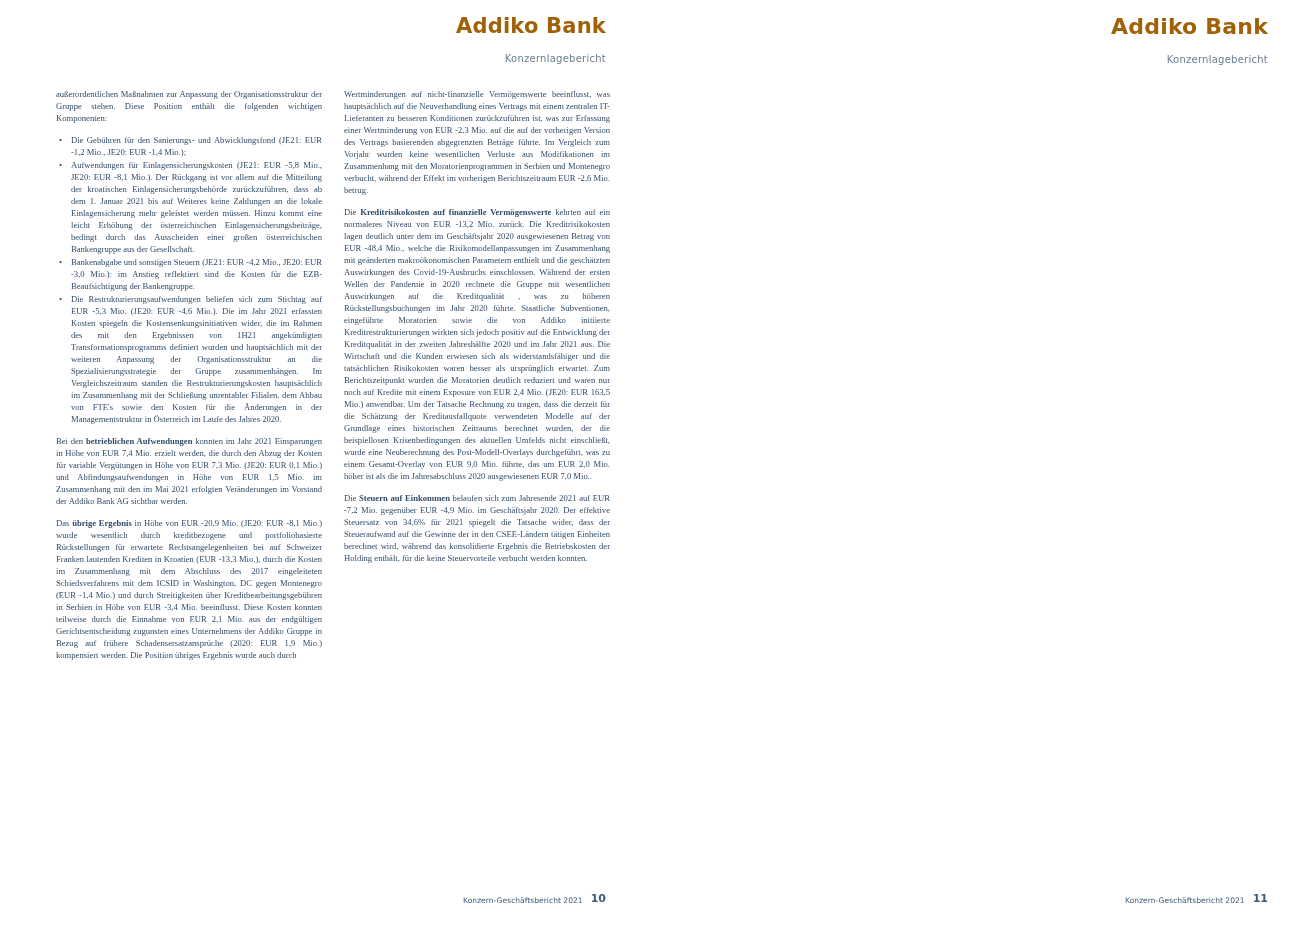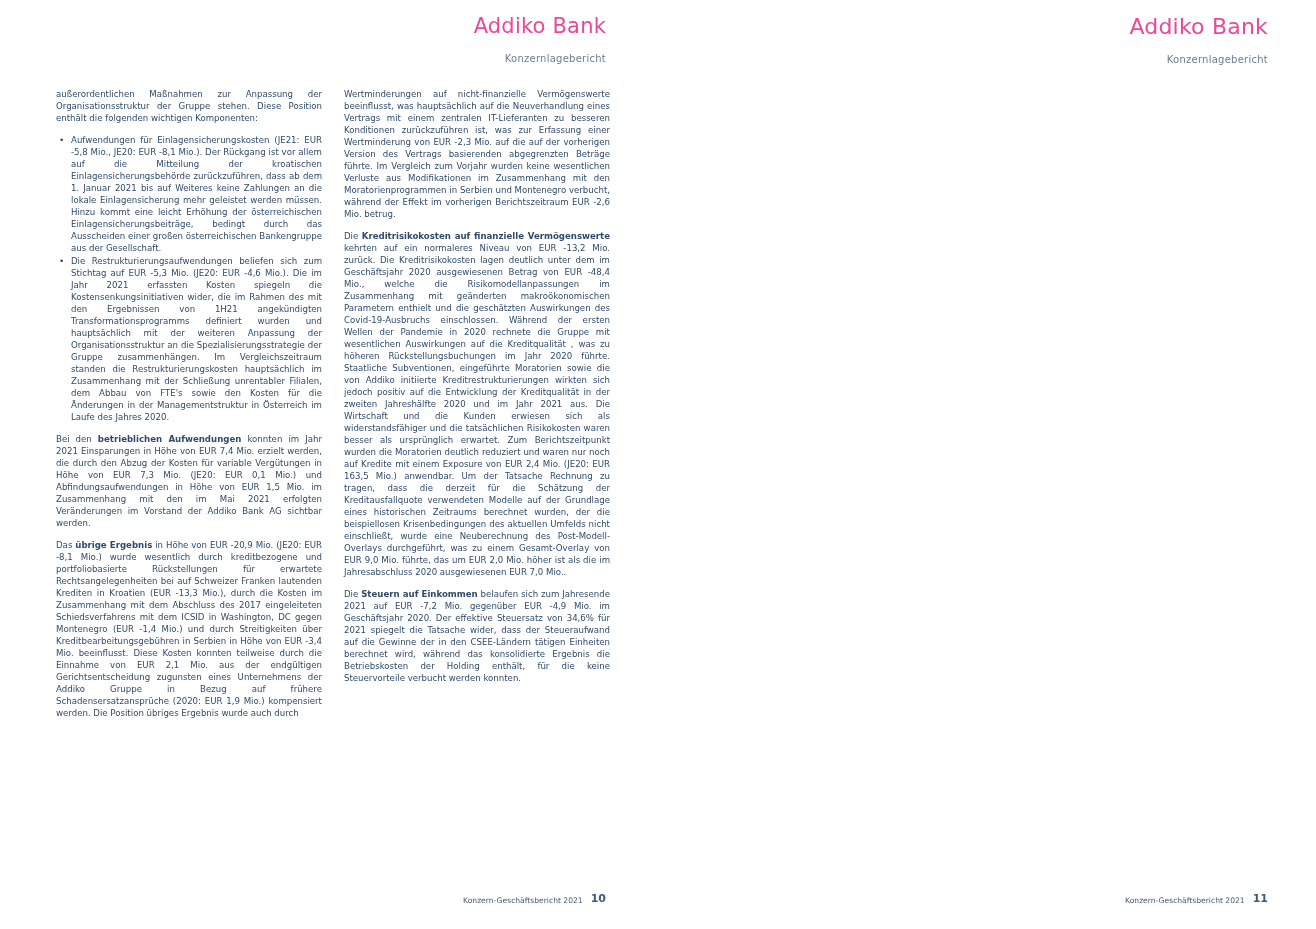--- a/index.html
+++ b/index.html
@@ -18,22 +18,22 @@
   .page { position: relative; height: 929px; background: #fff; }
   .page-left  { width: 658px; padding: 0 40px; }
   .page-right { width: 658px; padding: 0 40px; }
 
   
   .logo-wrap { position: absolute; top: 16px; }
   .logo-left  { right: 52px; text-align: right; }
   .logo-right { right: 48px; text-align: right; }
   .logo-main {
     font-family: "DejaVu Sans", "Liberation Sans", sans-serif;
-    font-weight: normal;
-    color: #ec4899;
+    font-weight: bold;
+    color: #a16207;
     letter-spacing: 0.2px;
     line-height: 1;
   }
   .logo-left .logo-main  { font-size: 21px; }
   .logo-right .logo-main { font-size: 22px; }
   .logo-sub {
     font-size: 10px;
     color: #6b7d92;
     letter-spacing: 0.25px;
     margin-top: 16px;
@@ -83,42 +83,44 @@
     font-size: 7.6px;
     color: #3f5b78;
     display: flex;
     align-items: flex-end;
     gap: 8px;
   }
   .footer-left  { right: 52px; }
   .footer-right { right: 48px; }
   .footer .pg { font-weight: bold; font-size: 11px; }
 
-  .content-left  { position: absolute; top: 88px; left: 56px; width: 554px; }
+  .content-left  { position: absolute; top: 88px; left: 56px; width: 554px; font-family: Liberation Serif, serif; }
 </style>
 </head>
 <body>
 
 <div class="spread">
 
   <div class="page page-left">
 
     <div class="logo-wrap logo-left">
       <div class="logo-main">Addiko Bank</div>
       <div class="logo-sub">Konzernlagebericht</div>
     </div>
 
     <div class="content-left">
       <div class="cols">
 
         <div class="col">
           <p class="body">außerordentlichen Maßnahmen zur Anpassung der Organisationsstruktur der Gruppe stehen. Diese Position enthält die folgenden wichtigen Komponenten:</p>
 
           <ul class="bullets">
+            <li>Die Gebühren für den Sanierungs- und Abwicklungsfond (JE21: EUR -1,2 Mio., JE20: EUR -1,4 Mio.);</li>
             <li>Aufwendungen für Einlagensicherungskosten (JE21: EUR -5,8 Mio., JE20: EUR -8,1 Mio.). Der Rückgang ist vor allem auf die Mitteilung der kroatischen Einlagensicherungsbehörde zurückzuführen, dass ab dem 1. Januar 2021 bis auf Weiteres keine Zahlungen an die lokale Einlagensicherung mehr geleistet werden müssen. Hinzu kommt eine leicht Erhöhung der österreichischen Einlagensicherungsbeiträge, bedingt durch das Ausscheiden einer großen österreichischen Bankengruppe aus der Gesellschaft.</li>
+            <li>Bankenabgabe und sonstigen Steuern (JE21: EUR -4,2 Mio., JE20: EUR -3,0 Mio.): im Anstieg reflektiert sind die Kosten für die EZB-Beaufsichtigung der Bankengruppe.</li>
             <li>Die Restrukturierungsaufwendungen beliefen sich zum Stichtag auf EUR -5,3 Mio. (JE20: EUR -4,6 Mio.). Die im Jahr 2021 erfassten Kosten spiegeln die Kostensenkungsinitiativen wider, die im Rahmen des mit den Ergebnissen von 1H21 angekündigten Transformationsprogramms definiert wurden und hauptsächlich mit der weiteren Anpassung der Organisationsstruktur an die Spezialisierungsstrategie der Gruppe zusammenhängen. Im Vergleichszeitraum standen die Restrukturierungskosten hauptsächlich im Zusammenhang mit der Schließung unrentabler Filialen, dem Abbau von FTE's sowie den Kosten für die Änderungen in der Managementstruktur in Österreich im Laufe des Jahres 2020.</li>
           </ul>
 
           <p class="body"><span>Bei den </span><b>betrieblichen Aufwendungen</b><span> konnten im Jahr 2021 Einsparungen in Höhe von EUR 7,4 Mio. erzielt werden, die durch den Abzug der Kosten für variable Vergütungen in Höhe von EUR 7,3 Mio. (JE20: EUR 0,1 Mio.) und Abfindungsaufwendungen in Höhe von EUR 1,5 Mio. im Zusammenhang mit den im Mai 2021 erfolgten Veränderungen im Vorstand der Addiko Bank AG sichtbar werden.</span></p>
 
           <p class="body"><span>Das </span><b>übrige Ergebnis</b><span> in Höhe von EUR -20,9 Mio. (JE20: EUR -8,1 Mio.) wurde wesentlich durch kreditbezogene und portfoliobasierte Rückstellungen für erwartete Rechtsangelegenheiten bei auf Schweizer Franken lautenden Krediten in Kroatien (EUR -13,3 Mio.), durch die Kosten im Zusammenhang mit dem Abschluss des 2017 eingeleiteten Schiedsverfahrens mit dem ICSID in Washington, DC gegen Montenegro (EUR -1,4 Mio.) und durch Streitigkeiten über Kreditbearbeitungsgebühren in Serbien in Höhe von EUR -3,4 Mio. beeinflusst. Diese Kosten konnten teilweise durch die Einnahme von EUR 2,1 Mio. aus der endgültigen Gerichtsentscheidung zugunsten eines Unternehmens der Addiko Gruppe in Bezug auf frühere Schadensersatzansprüche (2020: EUR 1,9 Mio.) kompensiert werden. Die Position übriges Ergebnis wurde auch durch</span></p>
         </div>
 
         <div class="col">
           <p class="body">Wertminderungen auf nicht-finanzielle Vermögenswerte beeinflusst, was hauptsächlich auf die Neuverhandlung eines Vertrags mit einem zentralen IT-Lieferanten zu besseren Konditionen zurückzuführen ist, was zur Erfassung einer Wertminderung von EUR -2,3 Mio. auf die auf der vorherigen Version des Vertrags basierenden abgegrenzten Beträge führte. Im Vergleich zum Vorjahr wurden keine wesentlichen Verluste aus Modifikationen im Zusammenhang mit den Moratorienprogrammen in Serbien und Montenegro verbucht, während der Effekt im vorherigen Berichtszeitraum EUR -2,6 Mio. betrug.</p>

